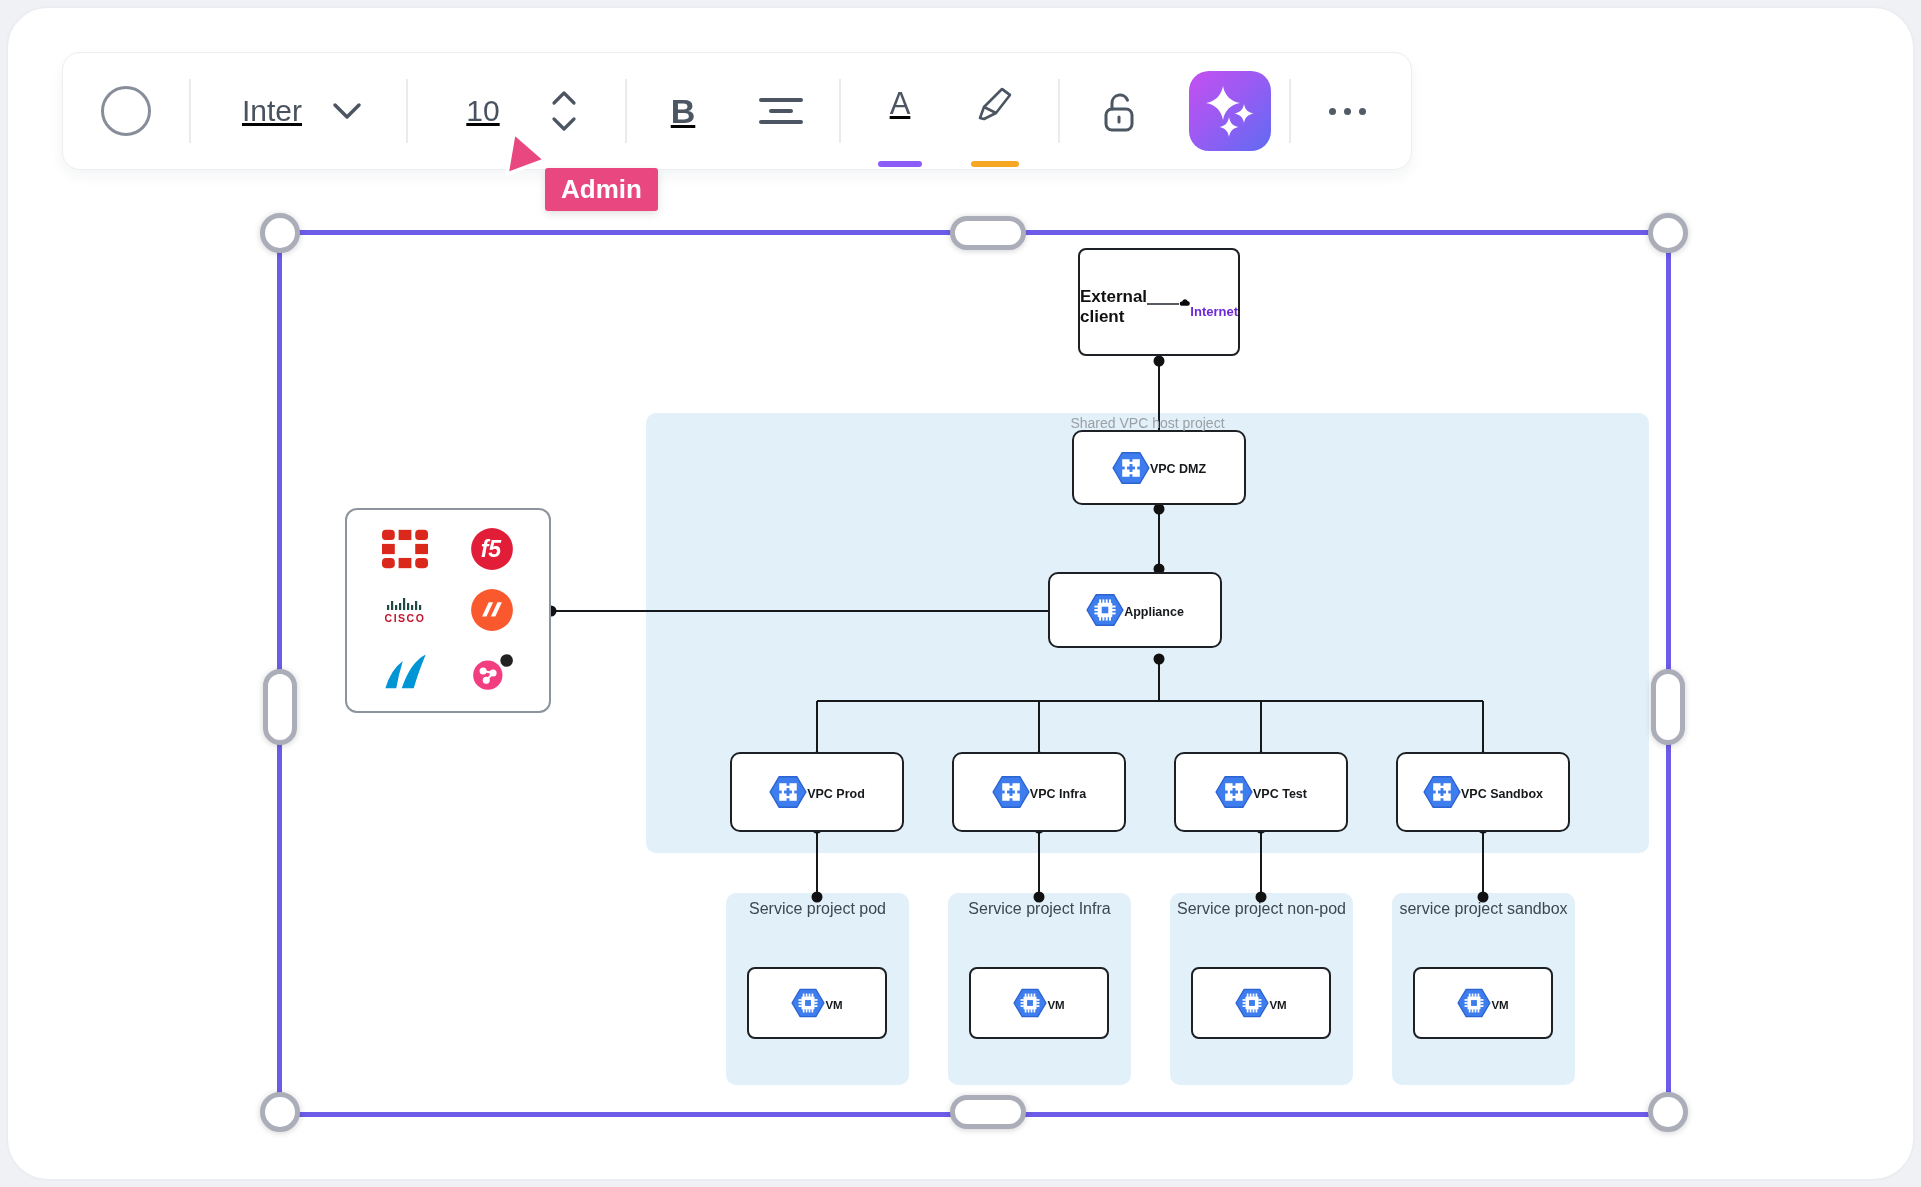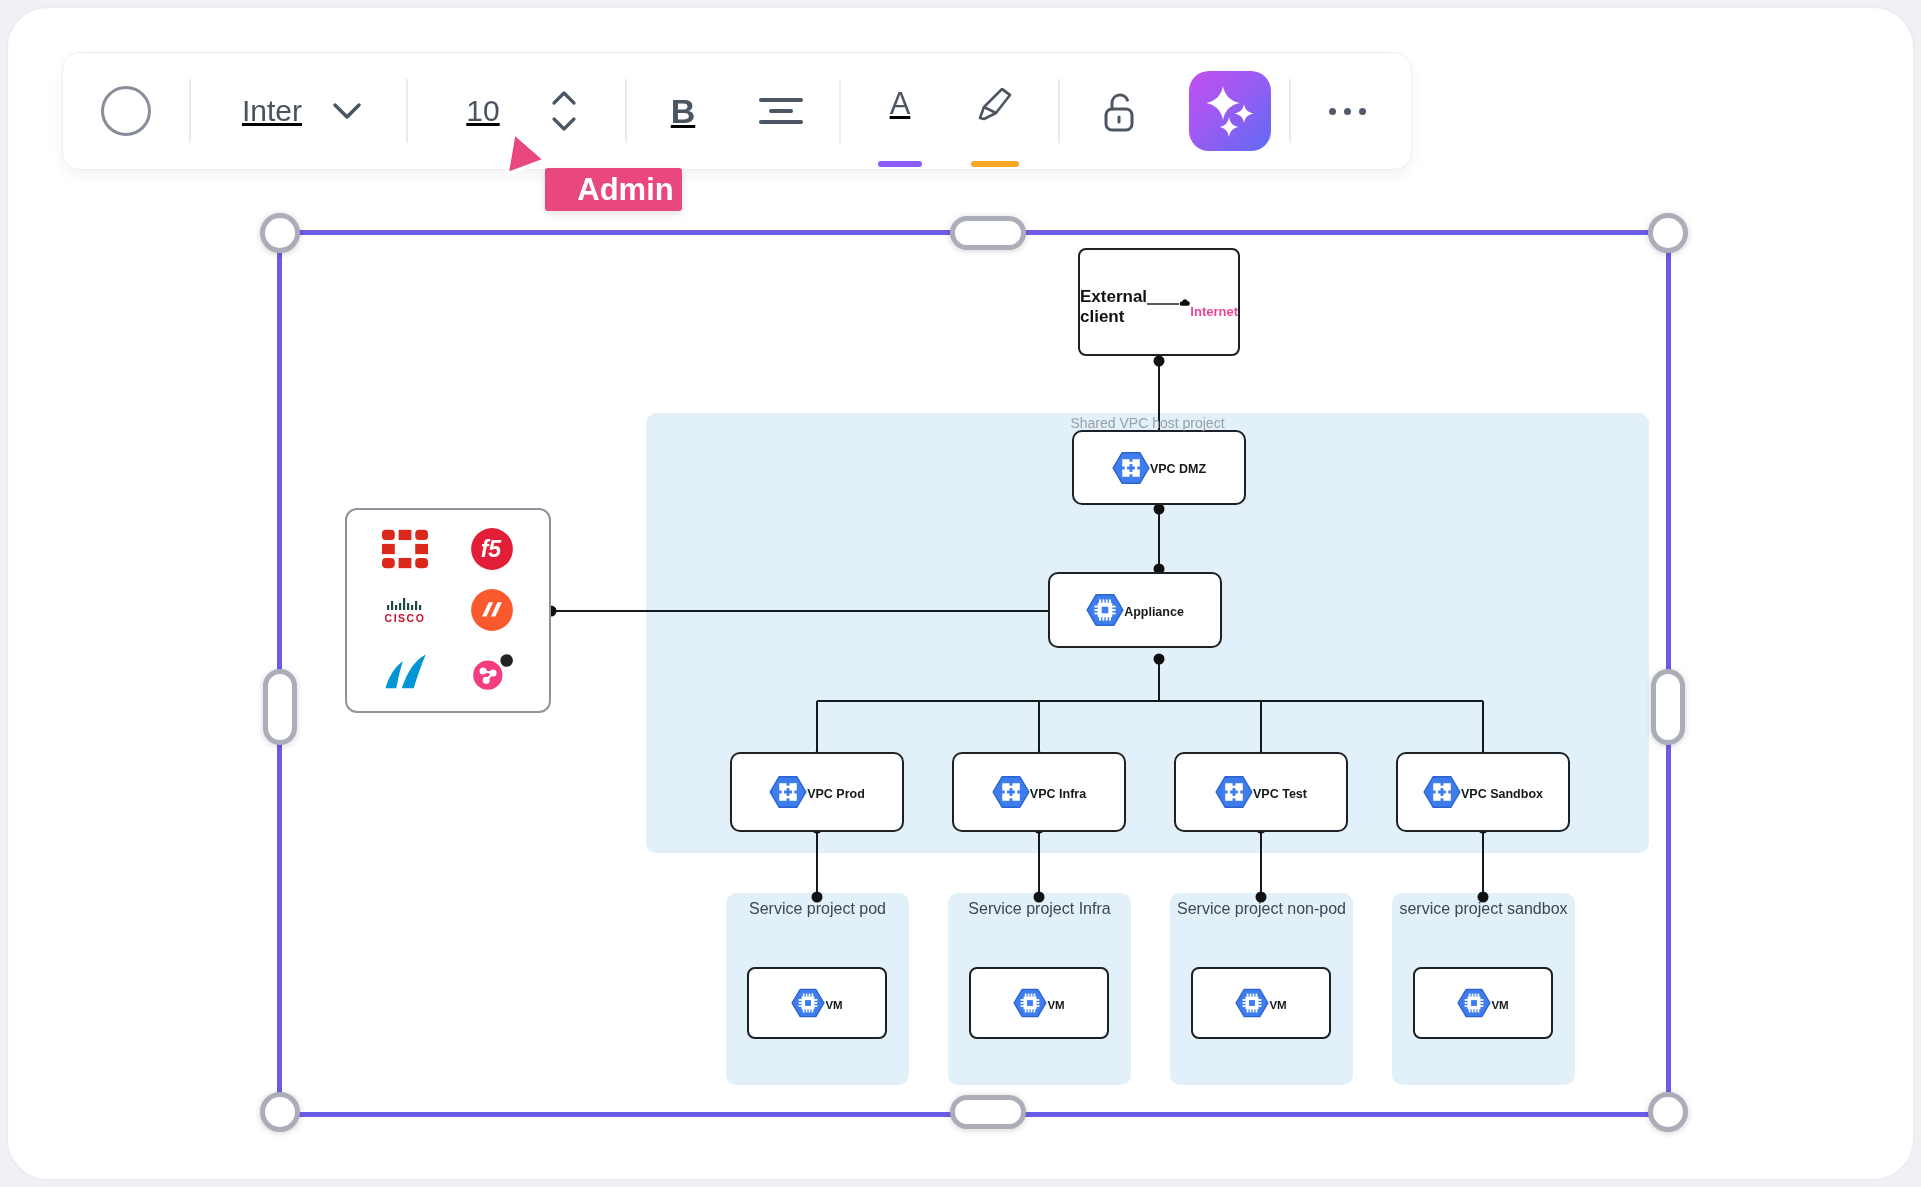--- a/index.html
+++ b/index.html
@@ -16,43 +16,43 @@
   .shape-circle{left:38px;top:33px;width:50px;height:50px;border:3.5px solid #878E99;border-radius:50%;box-sizing:border-box;}
   .tb-text{color:#49525F;font-size:30px;}
   .ai-btn{left:1126px;top:18px;width:82px;height:80px;border-radius:20px;
     background:linear-gradient(135deg,#C44FF0 0%,#9B5BF3 45%,#5F6BF3 100%);}
   .underline-bar{position:absolute;left:0;right:0;top:82px;height:6px;border-radius:3px;}
   .dots span{display:inline-block;width:7px;height:7px;border-radius:50%;background:#525B68;margin:0 4px;}
 
   
   .cursor-svg{position:absolute;left:495px;top:128px;z-index:12;}
   .cursor-label{position:absolute;left:545px;top:168px;width:113px;height:43px;background:#E8477F;
-    color:#fff;font-size:31px;font-weight:bold;display:flex;align-items:center;justify-content:center;
-    border-radius:3px;z-index:12;box-shadow:0 3px 8px rgba(0,0,0,.12);padding-left:24px;}
+    color:#fff;font-size:26px;font-weight:bold;display:flex;align-items:center;justify-content:center;
+    border-radius:3px;z-index:12;box-shadow:0 3px 8px rgba(0,0,0,.12);}
 
   
   .sel-rect{position:absolute;left:277px;top:230px;width:1394px;height:887px;border:5px solid #6D5CE8;
     box-sizing:border-box;z-index:2;}
   .handle{position:absolute;background:#fff;border:5px solid #ABAEB9;box-sizing:border-box;z-index:7;
     box-shadow:0 1px 6px rgba(0,0,0,.18);}
   .handle.circ{width:40px;height:40px;border-radius:50%;}
   .handle.pill-h{width:76px;height:34px;border-radius:17px;}
   .handle.pill-v{width:34px;height:76px;border-radius:17px;}
 
   
   .blue-zone{position:absolute;background:#E2F0F9;border-radius:10px;z-index:1;}
   .shared-label{position:absolute;left:646px;top:415px;width:1003px;text-align:center;color:#9AA0A6;
     font-size:14px;z-index:4;}
   .node{position:absolute;background:#fff;border:2px solid #1D2125;border-radius:10px;z-index:3;
     display:flex;flex-direction:row;align-items:center;justify-content:center;box-sizing:border-box;}
   .node .lbl{font-size:12.5px;font-weight:bold;color:#16191C;margin-top:3px;}
   .svc-title{font-size:16px;color:#3D4750;text-align:center;padding-top:7px;}
   .ext-title{font-size:17px;font-weight:600;color:#111;margin-top:9px;}
   .ext-hr{width:128px;height:0;border-top:2px solid #565B61;margin:7px 0 4px 0;}
-  .ext-caption{font-size:13px;font-weight:bold;color:#ec4899;margin-top:18px;}
+  .ext-caption{font-size:13px;font-weight:bold;color:#6d28d9;margin-top:18px;}
   .wires{position:absolute;left:0;top:0;z-index:2;pointer-events:none;}
   .vendor-box{position:absolute;left:345px;top:508px;width:206px;height:205px;background:#fff;
     border:2px solid #8D949C;border-radius:12px;z-index:3;display:grid;
     grid-template-columns:1fr 1fr;grid-template-rows:1fr 1fr 1fr;align-items:center;justify-items:center;
     box-sizing:border-box;padding:8px 14px;}
   .gcpicon{width:44px;height:39px;}
   .gcpicon.sm{width:38px;height:34px;}
 </style>
 </head>
 <body>

